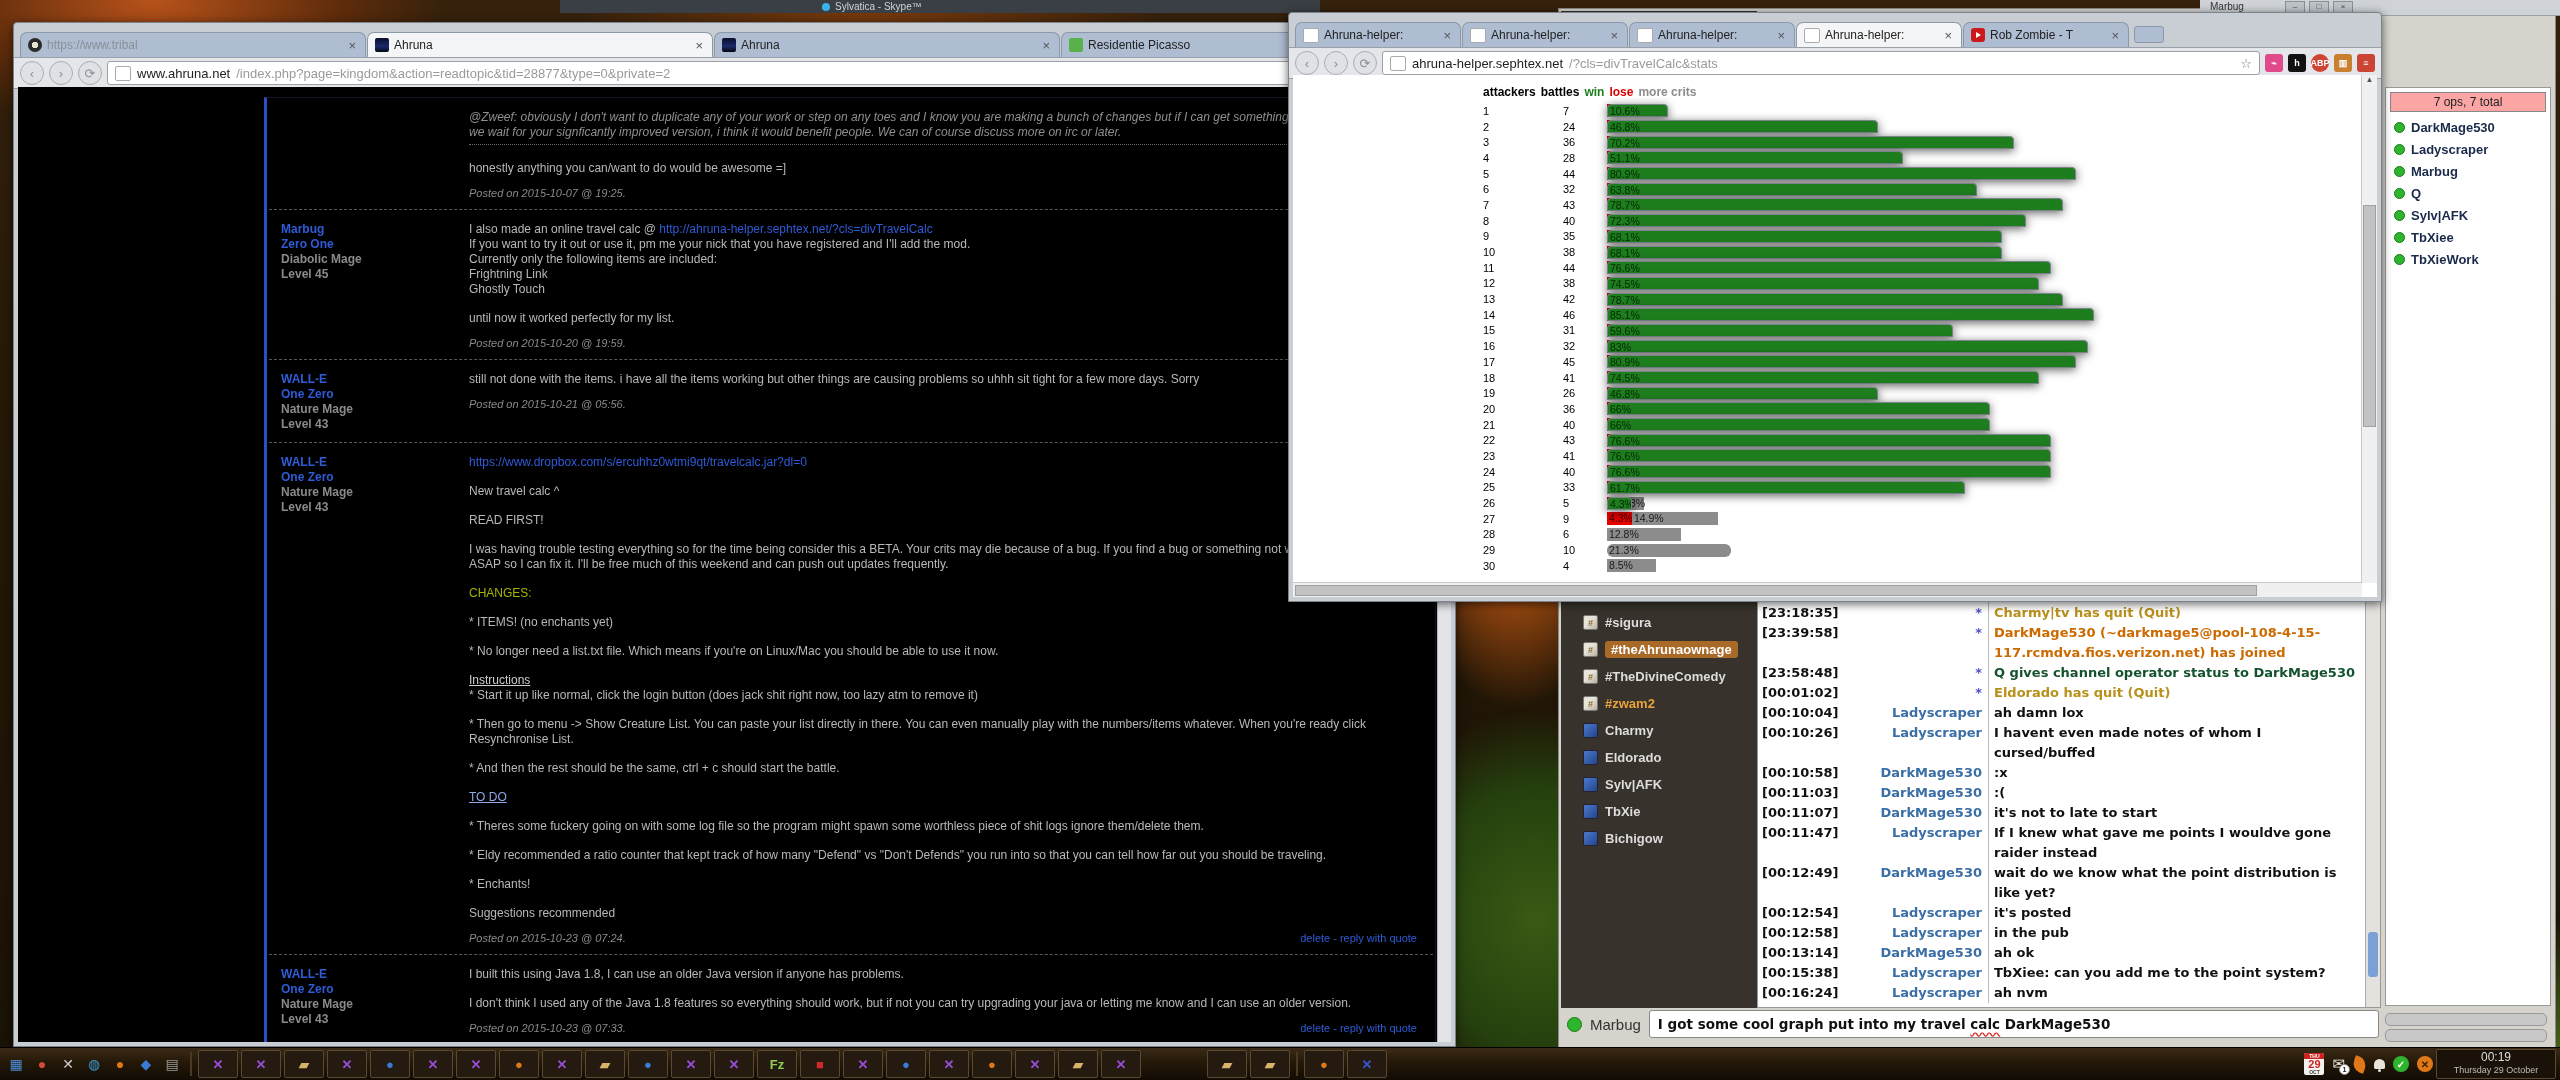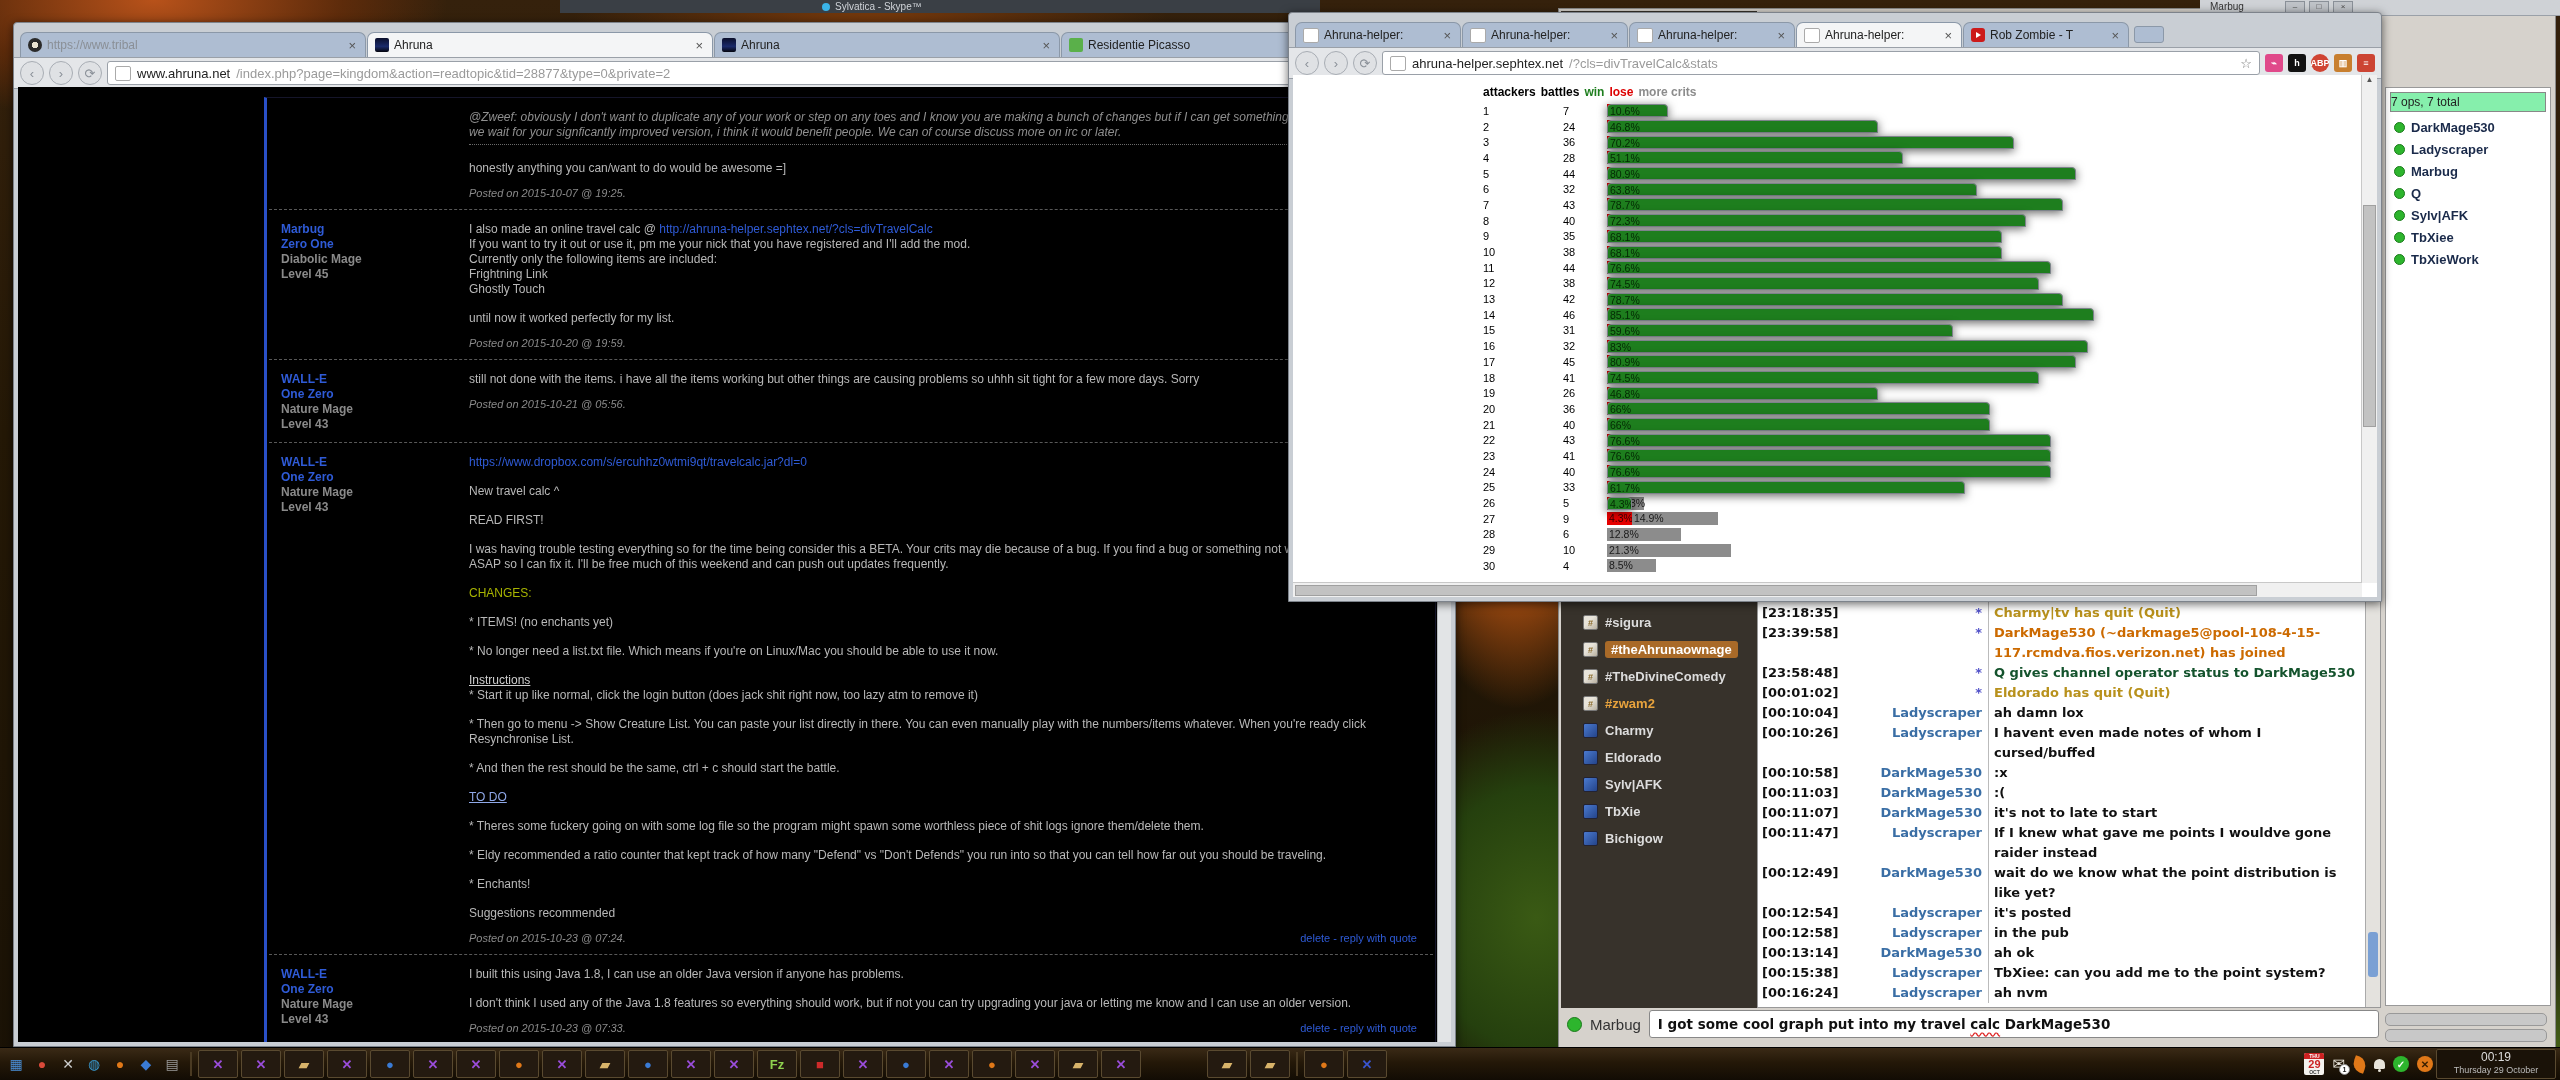--- a/index.html
+++ b/index.html
@@ -99,21 +99,21 @@
   .mtime{flex:0 0 92px;padding-left:4px;color:#111;}
   .mnick{flex:0 0 128px;text-align:right;color:#3a6ea5;padding-right:6px;}
   .mnick .star{color:#5050c8;}
   .mtext{flex:1;border-left:1px solid #bbb;padding-left:5px;color:#111;}
   .mtext.quit{color:#b8911c;}
   .mtext.join{color:#cc6a00;}
   .mtext.mode{color:#14532d;}
   #chat-scroll{position:absolute;right:0;top:0;bottom:0;width:14px;background:#e4e2de;border-left:1px solid #aaa;}
   #chat-thumb{position:absolute;left:2px;right:2px;bottom:30px;height:45px;background:#7aa0d4;border-radius:3px;}
   #irc-users{position:absolute;left:826px;top:78px;width:164px;bottom:42px;background:#fff;border:1px solid #999;}
-  #irc-users-header{margin:4px;border:1px solid #888;background:#86efac;font-size:12px;color:#222;text-align:left;padding:2px 0;}
+  #irc-users-header{margin:4px;border:1px solid #888;background:#fca5a5;font-size:12px;color:#222;text-align:center;padding:2px 0;}
   .uitem{display:flex;align-items:center;gap:6px;height:22px;padding-left:8px;font-size:13px;color:#1a2a4a;font-weight:bold;}
   .udot{width:9px;height:9px;border-radius:50%;background:#2db52d;border:1px solid #1a7a1a;}
   #irc-inputrow{position:absolute;left:8px;top:999px;height:32px;right:176px;display:flex;align-items:center;gap:8px;}
   #irc-status-dot{width:13px;height:13px;border-radius:50%;background:#2db52d;border:1px solid #1a7a1a;}
   #irc-nick{font-size:15px;color:#333;}
   #irc-input{flex:1;background:#fff;border:1px solid #888;border-radius:3px;height:26px;display:flex;align-items:center;padding:0 8px;font-family:"DejaVu Sans",sans-serif;font-size:13.5px;font-weight:bold;color:#111;white-space:pre;}
   #irc-input .wavy{text-decoration:underline wavy #d22;text-underline-offset:3px;}
   .ircbar{position:absolute;right:8px;width:160px;height:11px;background:#c8c8c8;border:1px solid #999;border-radius:5px;}
   
   #taskbar{position:absolute;left:0;right:0;bottom:0;height:33px;z-index:6;background:linear-gradient(180deg,#3a2a16 0%,#241808 45%,#120c04 100%);border-top:1px solid #000;display:flex;align-items:center;padding:0 4px;gap:3px;box-sizing:border-box;}
@@ -799,21 +799,21 @@
             <span class="cnum">28</span>
             <span class="cbat">6</span>
             <span class="bars">
               <span class="bar crit" style="width: 74.24px;">12.8%</span>
             </span>
           </div>
           <div class="crow">
             <span class="cnum">29</span>
             <span class="cbat">10</span>
             <span class="bars">
-              <span class="bar crit" style="width: 123.54px;">21.3%</span>
+              <span class="bar crit" style="width: 123.54px; border-radius: 6px;">21.3%</span>
             </span>
           </div>
           <div class="crow">
             <span class="cnum">30</span>
             <span class="cbat">4</span>
             <span class="bars">
               <span class="bar crit" style="width: 49.3px;">8.5%</span>
             </span>
           </div>
         </div>

